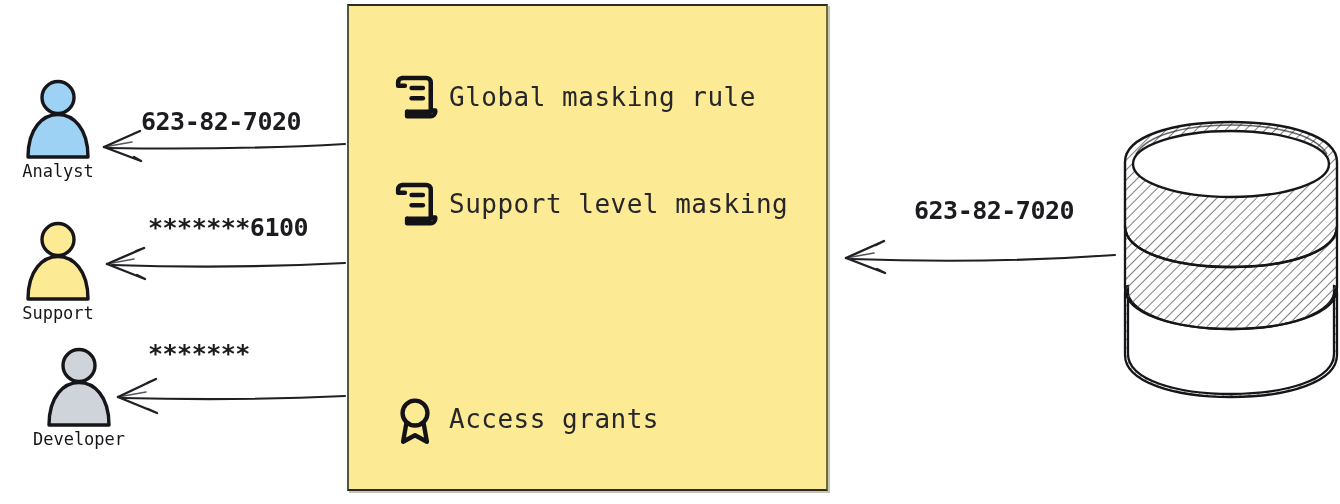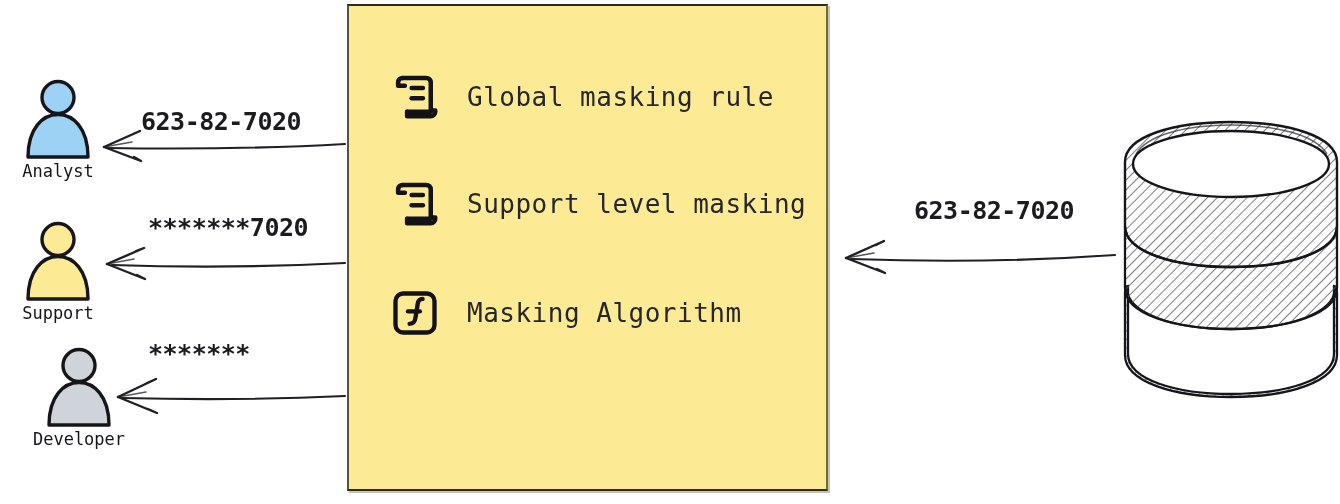--- a/index.html
+++ b/index.html
@@ -76,21 +76,21 @@
     border-left: 2px solid #55553f;
     border-right: 2px solid #6e6a3a;
     border-bottom: 2px solid #2b2b22;
     box-shadow: 2px 2px 0 rgba(90,85,40,0.35);
   }
   .policy-item {
     position: absolute;
     left: 36px;
     display: flex;
     align-items: center;
-    gap: 22px;
+    gap: 4px;
     height: 62px;
   }
   .policy-item .p-icon {
     width: 60px;
     height: 60px;
     flex: 0 0 60px;
     display: flex;
     align-items: center;
     justify-content: center;
   }
@@ -164,21 +164,21 @@
 
   <div class="actor" style="left:-2px; top:220px;">
     <div class="figure">
       <svg viewBox="0 0 78 82" width="78" height="82">
         <circle cx="39" cy="19.5" r="16" fill="#fceb94" stroke="#16161a" stroke-width="3.4"></circle>
         <path d="M9 79 C 9 50 24 36.5 39 36.5 C 54 36.5 69 50 69 79 Z" fill="#fceb94" stroke="#16161a" stroke-width="3.4" stroke-linejoin="round"></path>
       </svg>
     </div>
     <div class="actor-label">Support</div>
   </div>
-  <div class="flow-label" style="left:148px; top:213px;">*******7020</div>
+  <div class="flow-label" style="left:148px; top:213px;">*******6100</div>
 
   <div class="actor" style="left:0px; top:346px;padding-left:19px;">
     <div class="figure">
       <svg viewBox="0 0 78 82" width="78" height="82">
         <circle cx="39" cy="19.5" r="16" fill="#ced4da" stroke="#16161a" stroke-width="3.4"></circle>
         <path d="M9 79 C 9 50 24 36.5 39 36.5 C 54 36.5 69 50 69 79 Z" fill="#ced4da" stroke="#16161a" stroke-width="3.4" stroke-linejoin="round"></path>
       </svg>
     </div>
     <div class="actor-label">Developer</div>
   </div>
@@ -205,31 +205,30 @@
           <path d="M13 7 h21 a4 4 0 0 1 4 4 v26 h-21"></path>
           <path d="M13 7 a4 4 0 0 0 -4 4 v3 h6"></path>
           <path d="M17 37 v4 h21 a4 4 0 0 0 4 -4 v-1 h-4"></path>
           <path d="M21 16 h10"></path>
           <path d="M21 25 h10"></path>
         </svg>
       </span>
       <span class="p-text">Support level masking</span>
     </div>
 
-    <div class="policy-item" style="top:276px;">
+
+    <div class="policy-item" style="top:382px;">
       <span class="p-icon">
         <svg viewBox="0 0 48 48" width="52" height="52" fill="none" stroke="#121217" stroke-width="4" stroke-linecap="round" stroke-linejoin="round">
-          <rect x="6" y="6" width="36" height="36" rx="7"></rect>
-          <path d="M19 34 c 4 0 5 -2 5.5 -6 l 2 -12.5 c 0.6 -3.4 2 -4.5 4.5 -4.5"></path>
-          <path d="M17.5 22.5 h11"></path>
+          <circle cx="24" cy="18.5" r="11.5"></circle>
+          <path d="M16 28 L 13 45 l 11 -6 l 11 6 l -3 -17"></path>
         </svg>
       </span>
-      <span class="p-text">Masking Algorithm</span>
-    </div>
-
+      <span class="p-text">Access grants</span>
+    </div>
   </div>
 
   <div class="flow-label" style="left:914px; top:196px;">623-82-7020</div>
 
   <div id="database">
     <svg viewBox="0 0 226 284" width="226" height="284">
       <defs>
         <pattern id="hatch" width="7" height="7" patternTransform="rotate(45)" patternUnits="userSpaceOnUse">
           <line x1="0" y1="0" x2="0" y2="7" stroke="#5e5e5e" stroke-width="1.6"></line>
         </pattern>

